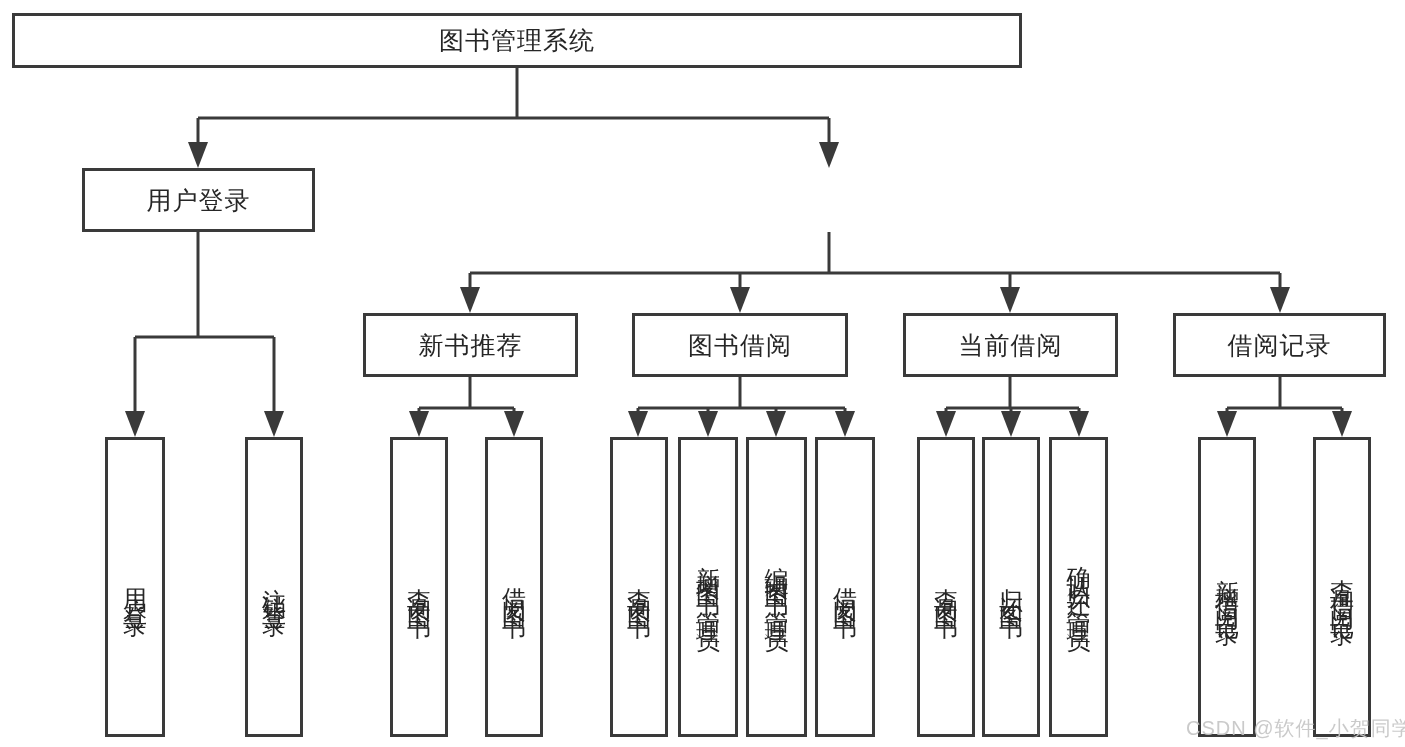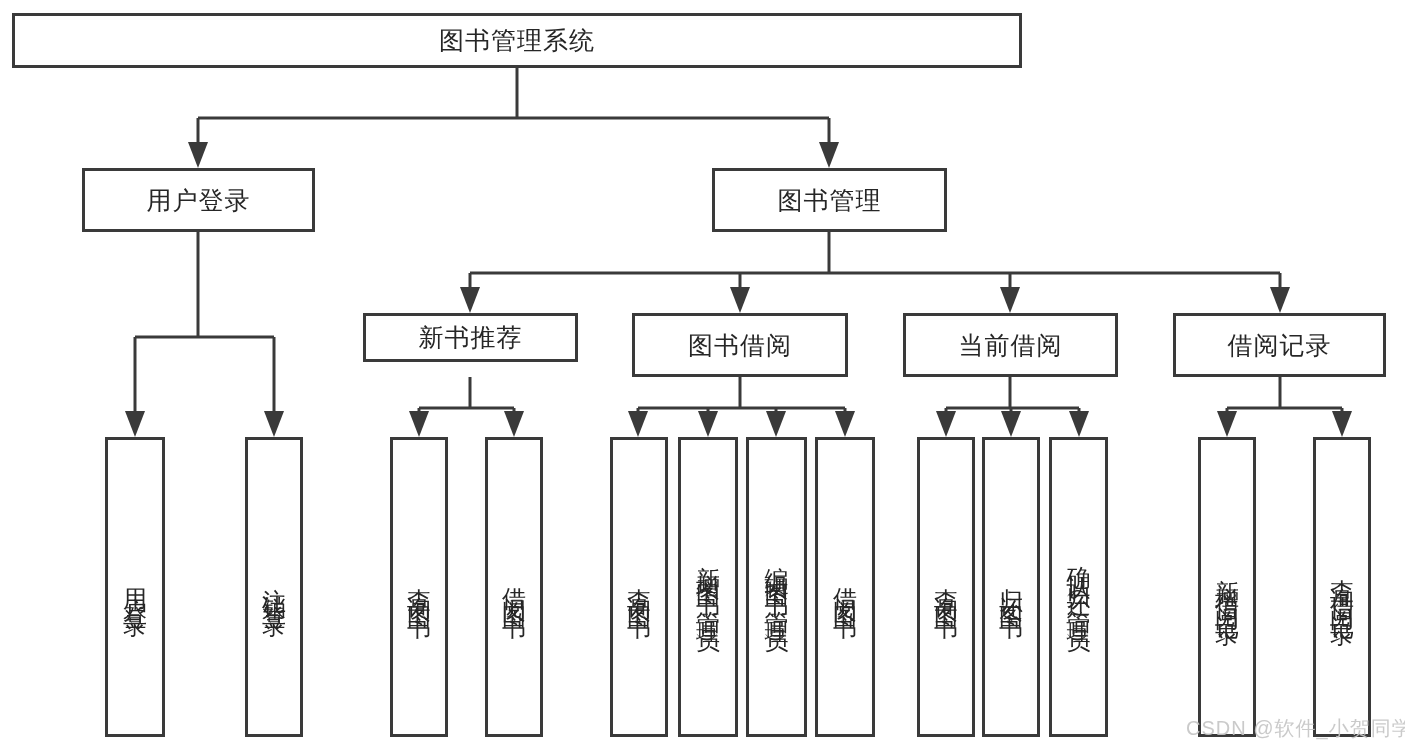--- a/index.html
+++ b/index.html
@@ -28,21 +28,21 @@
     writing-mode: vertical-rl;
     text-orientation: mixed;
     letter-spacing: 9px;
     line-height: 1;
     white-space: nowrap;
   }
   
   #box-root            { left: 12px;   top: 13px;  width: 1010px; height: 55px; }
   #box-user-group      { left: 82px;   top: 168px; width: 233px;  height: 64px; }
   #box-book-mgmt       { left: 712px;  top: 168px; width: 235px;  height: 64px; }
-  #box-new-rec         { left: 363px;  top: 313px; width: 215px;  height: 49px; }
+  #box-new-rec         { left: 363px;  top: 313px; width: 215px;  height: 64px; }
   #box-book-borrow     { left: 632px;  top: 313px; width: 216px;  height: 64px; }
   #box-cur-borrow      { left: 903px;  top: 313px; width: 215px;  height: 64px; }
   #box-records         { left: 1173px; top: 313px; width: 213px;  height: 64px; }
   
   #box-user-login      { left: 105px;  width: 60px; }
   #box-logout          { left: 245px;  width: 58px; }
   #box-rec-query       { left: 390px;  width: 58px; }
   #box-rec-borrow      { left: 485px;  width: 58px; }
   #box-bor-query       { left: 610px;  width: 58px; }
   #box-bor-add         { left: 678px;  width: 60px; }
@@ -141,23 +141,20 @@
     </g>
   </svg>
 
   <div class="hbox" id="box-root">
     <span>图书管理系统</span>
   </div>
 
   <div class="hbox" id="box-user-group">
     <span>用户登录</span>
   </div>
-  <div class="hbox" id="box-book-mgmt">
-    <span>图书管理</span>
-  </div>
 
   <div class="hbox" id="box-new-rec">
     <span>新书推荐</span>
   </div>
   <div class="hbox" id="box-cur-borrow">
     <span>当前借阅</span>
   </div>
   <div class="hbox" id="box-book-borrow">
     <span>图书借阅</span>
   </div>

